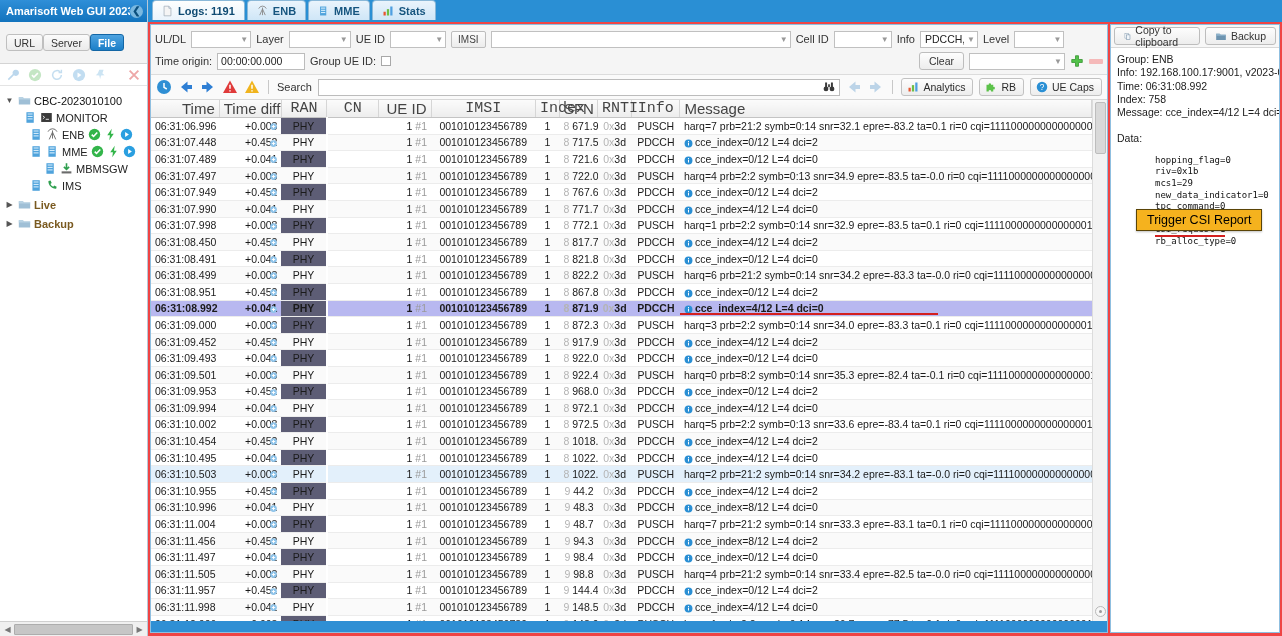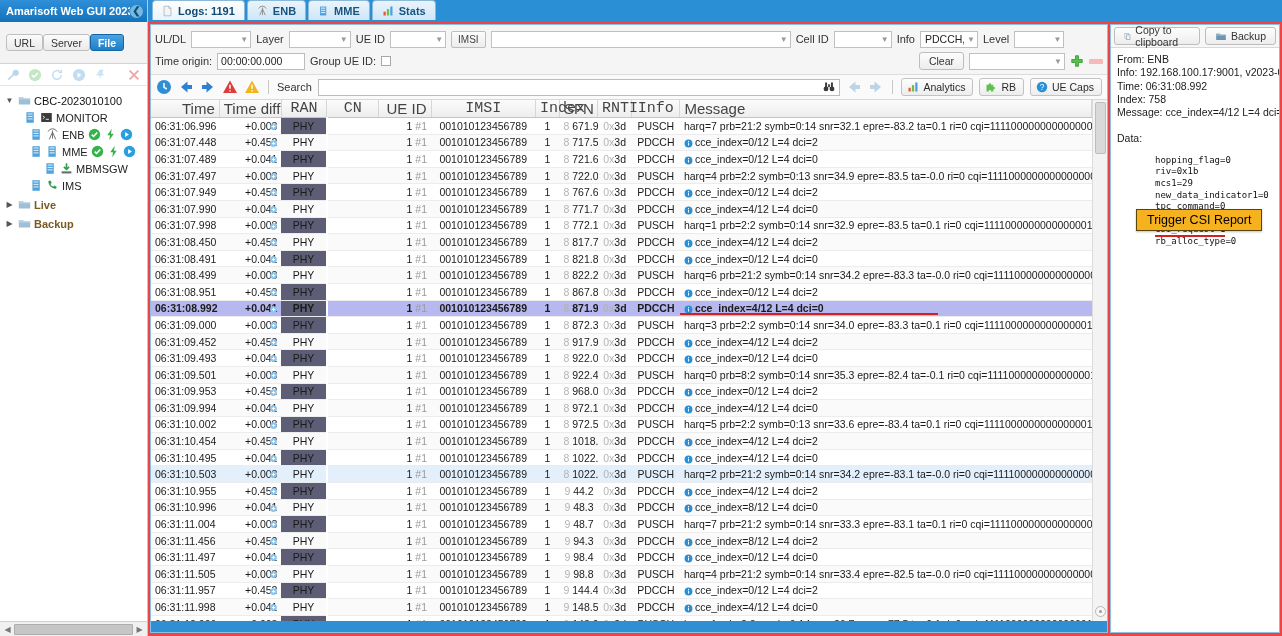--- a/index.html
+++ b/index.html
@@ -1232,21 +1232,21 @@
           </div>
           <div class="btn-sm">
             <svg width="12" height="11" viewBox="0 0 16 16" style="margin-right:4px">
                 <path d="M1 4h5l1.4 1.6H15V13H1z" fill="#6d94b0"></path>
                 <path d="M1 4h5l1.4 1.6H15v1.2H1z" fill="#8fb3cc"></path>
               </svg>
             <span>Backup</span>
           </div>
         </div>
         <div class="detail-body">
-          <div class="line">From: ENB</div>
+          <div class="line">Group: ENB</div>
           <div class="line">Info: 192.168.100.17:9001, v2023-08-25</div>
           <div class="line">Time: 06:31:08.992</div>
           <div class="line">Index: 758</div>
           <div class="line">Message: cce_index=4/12 L=4 dci=0</div>
           <div class="line" style="height:13px"></div>
           <div class="line">Data:</div>
           <div class="line" style="height:9px"></div>
           <div class="mono" id="datalines">
               <div>hopping_flag=0</div>
               <div>riv=0x1b</div>

